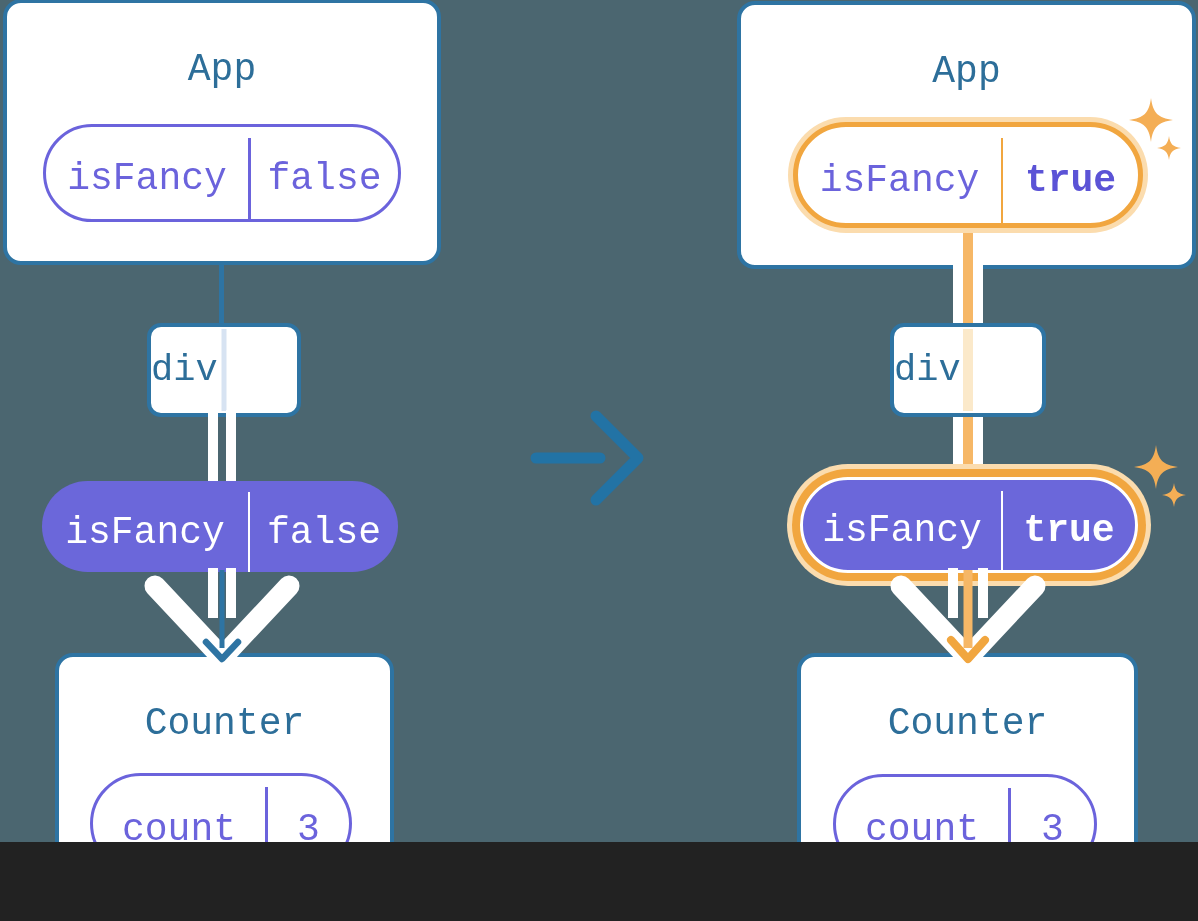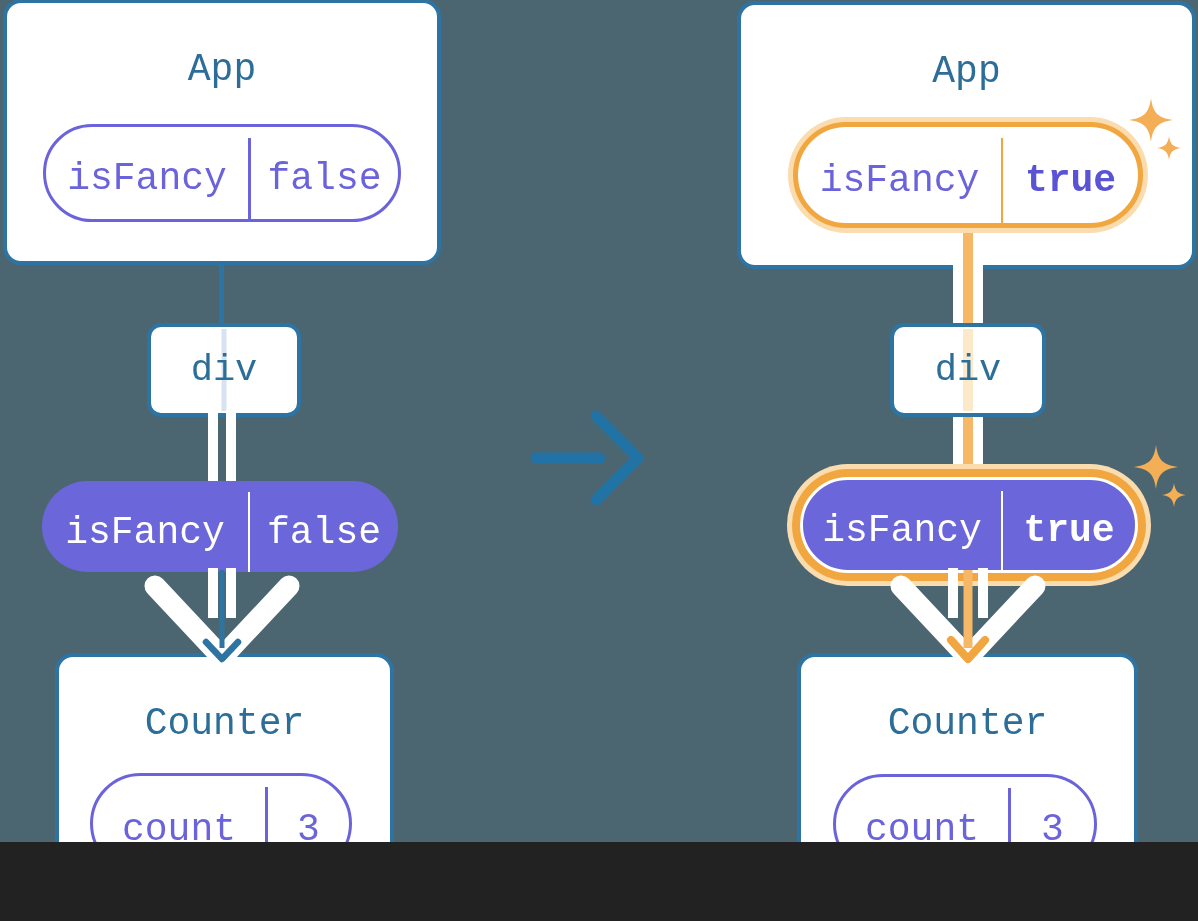--- a/index.html
+++ b/index.html
@@ -13,21 +13,21 @@
     position:absolute;background:#fff;box-sizing:border-box;
     border:4px solid var(--card-border);border-radius:18px;
   }
   .card-title{
     position:absolute;left:0;right:0;top:44px;text-align:center;
     font-size:38px;line-height:46px;color:var(--title-text);
   }
   .node{
     position:absolute;background:#fff;box-sizing:border-box;
     border:4px solid var(--card-border);border-radius:14px;
-    display:flex;align-items:center;justify-content:center;
+    display:flex;align-items:center;
     font-size:37px;color:var(--title-text);overflow:hidden;
   }
   .node .inner-line{position:absolute;top:2px;bottom:2px;width:8px;left:50%;transform:translateX(-50%);}
   .node .node-label{position:relative;z-index:1;}
   #div-node-l .inner-line{background:var(--blue-light);width:5px;}
   #div-node-r .inner-line{background:var(--orange-light);width:10px;}
   
   .pill{
     position:absolute;display:flex;box-sizing:border-box;
     border-radius:70px;font-size:38px;align-items:stretch;overflow:hidden;

